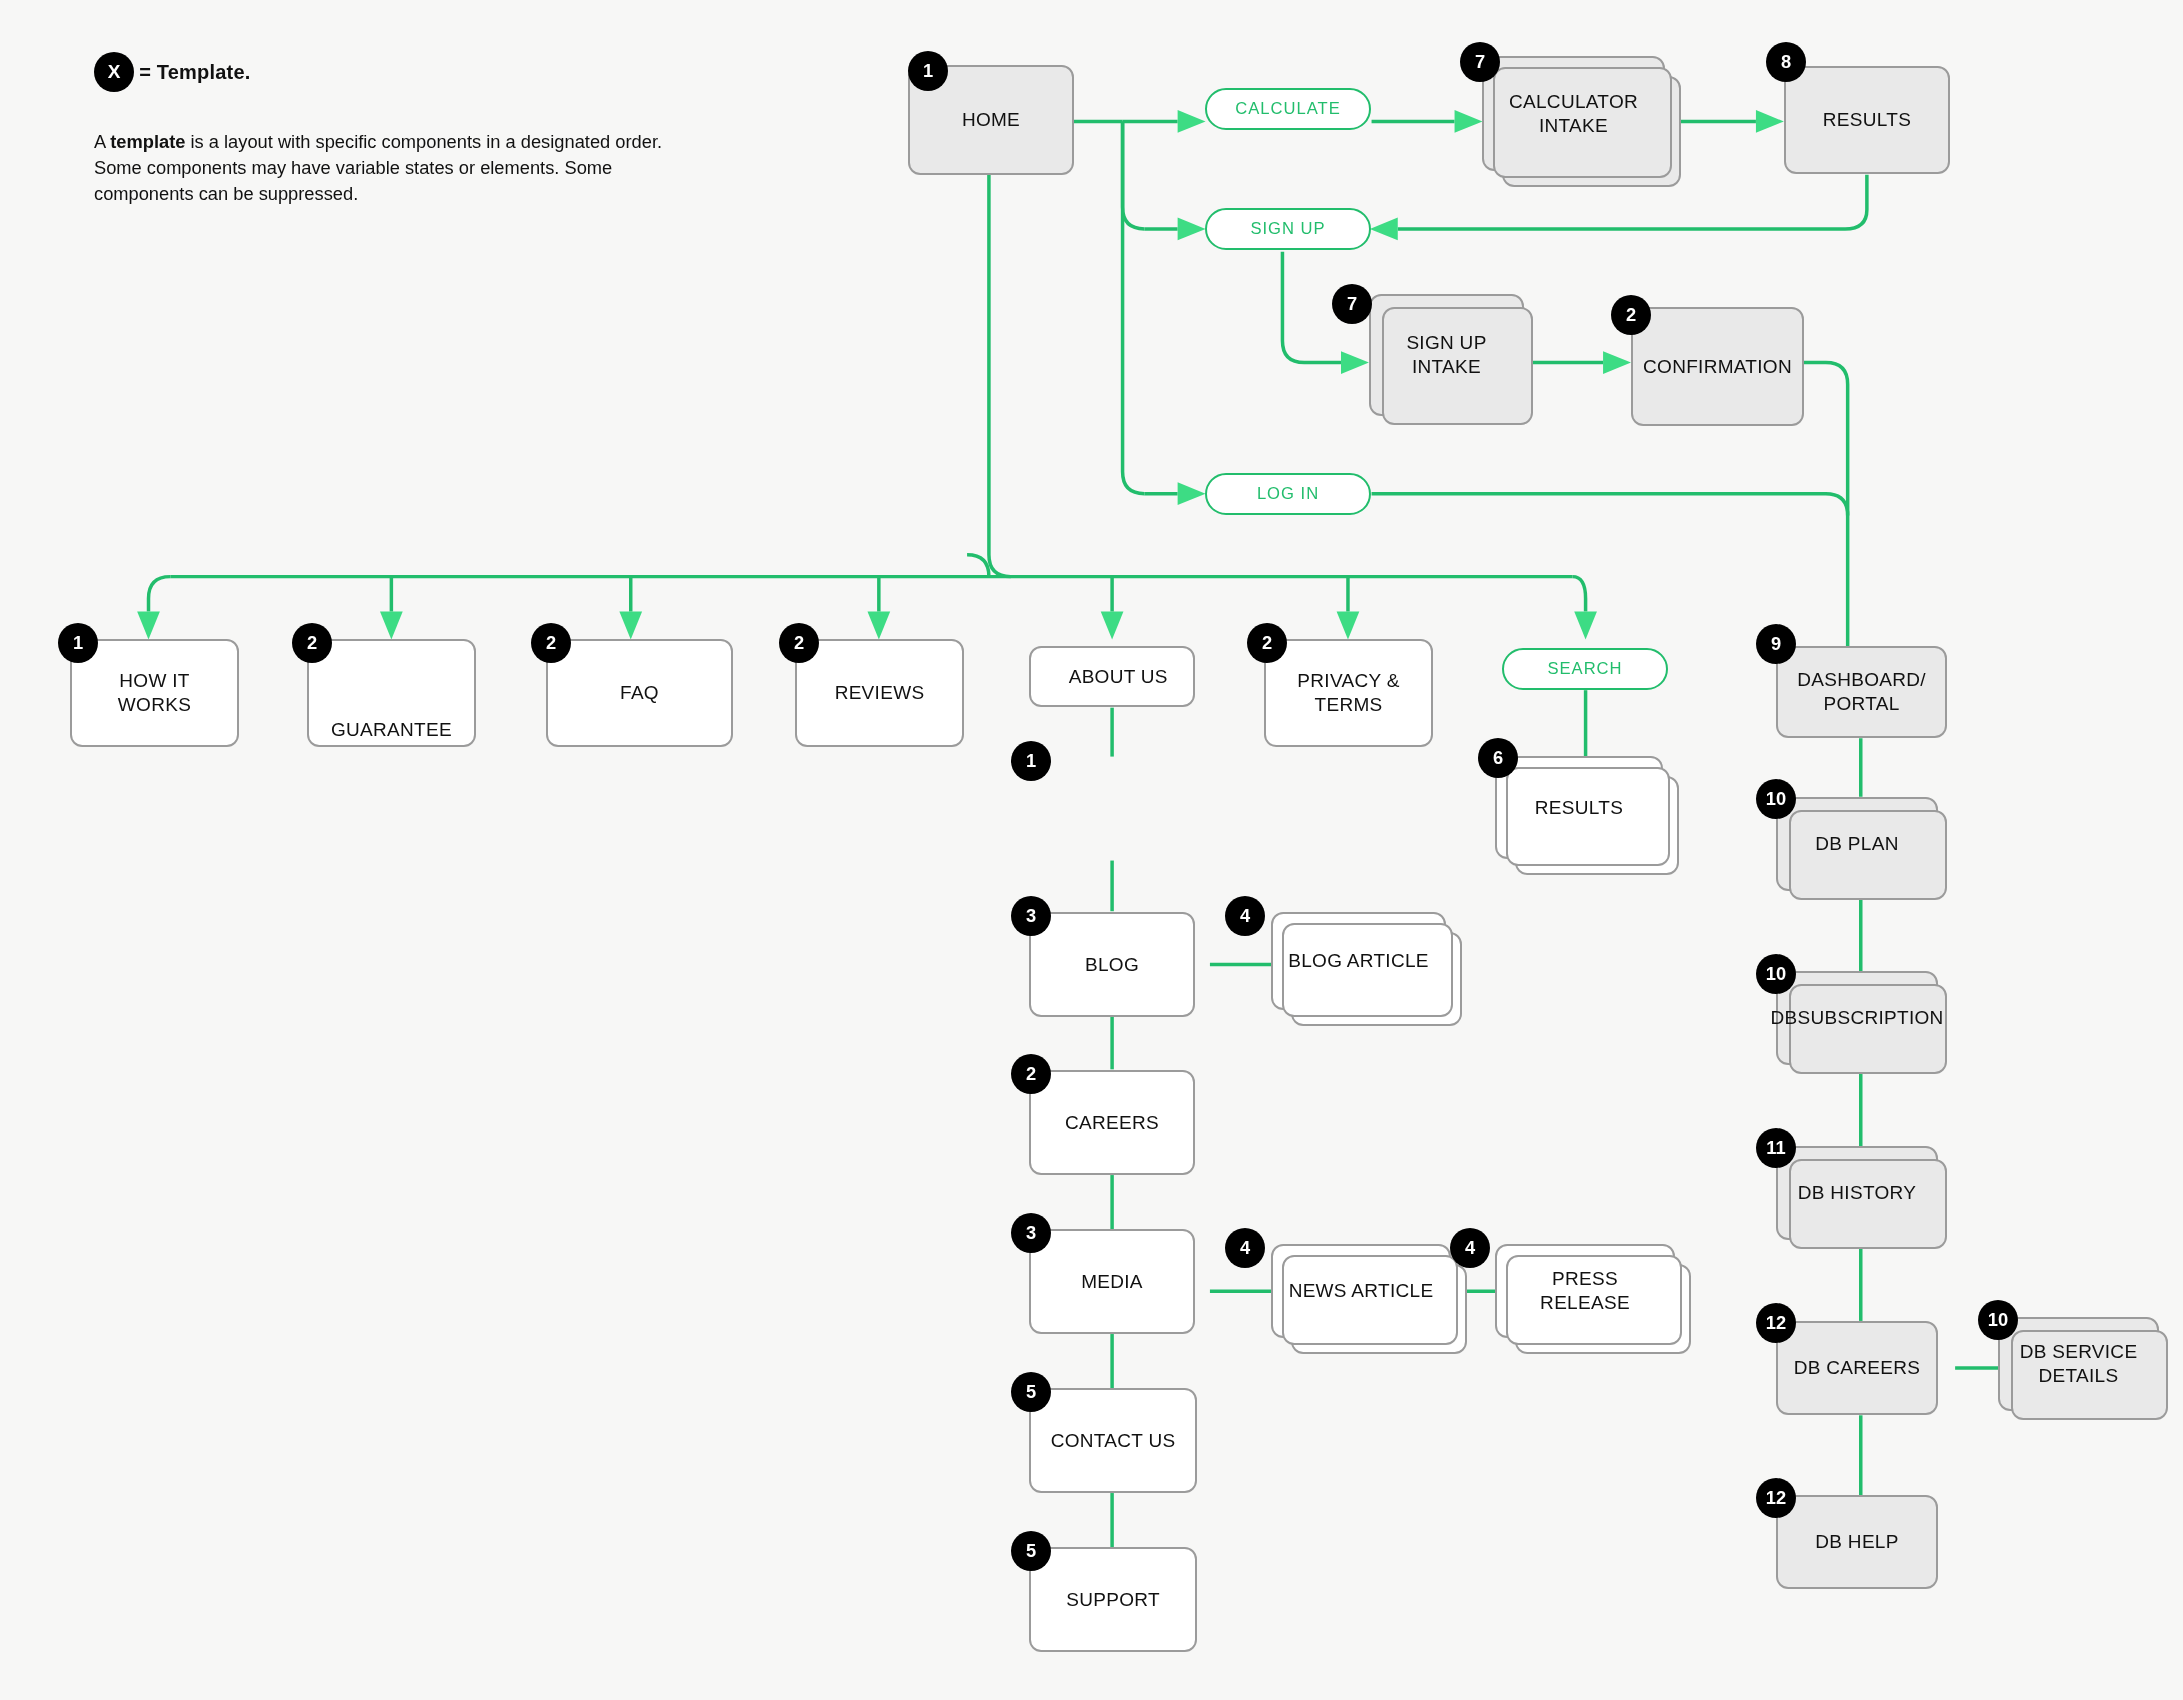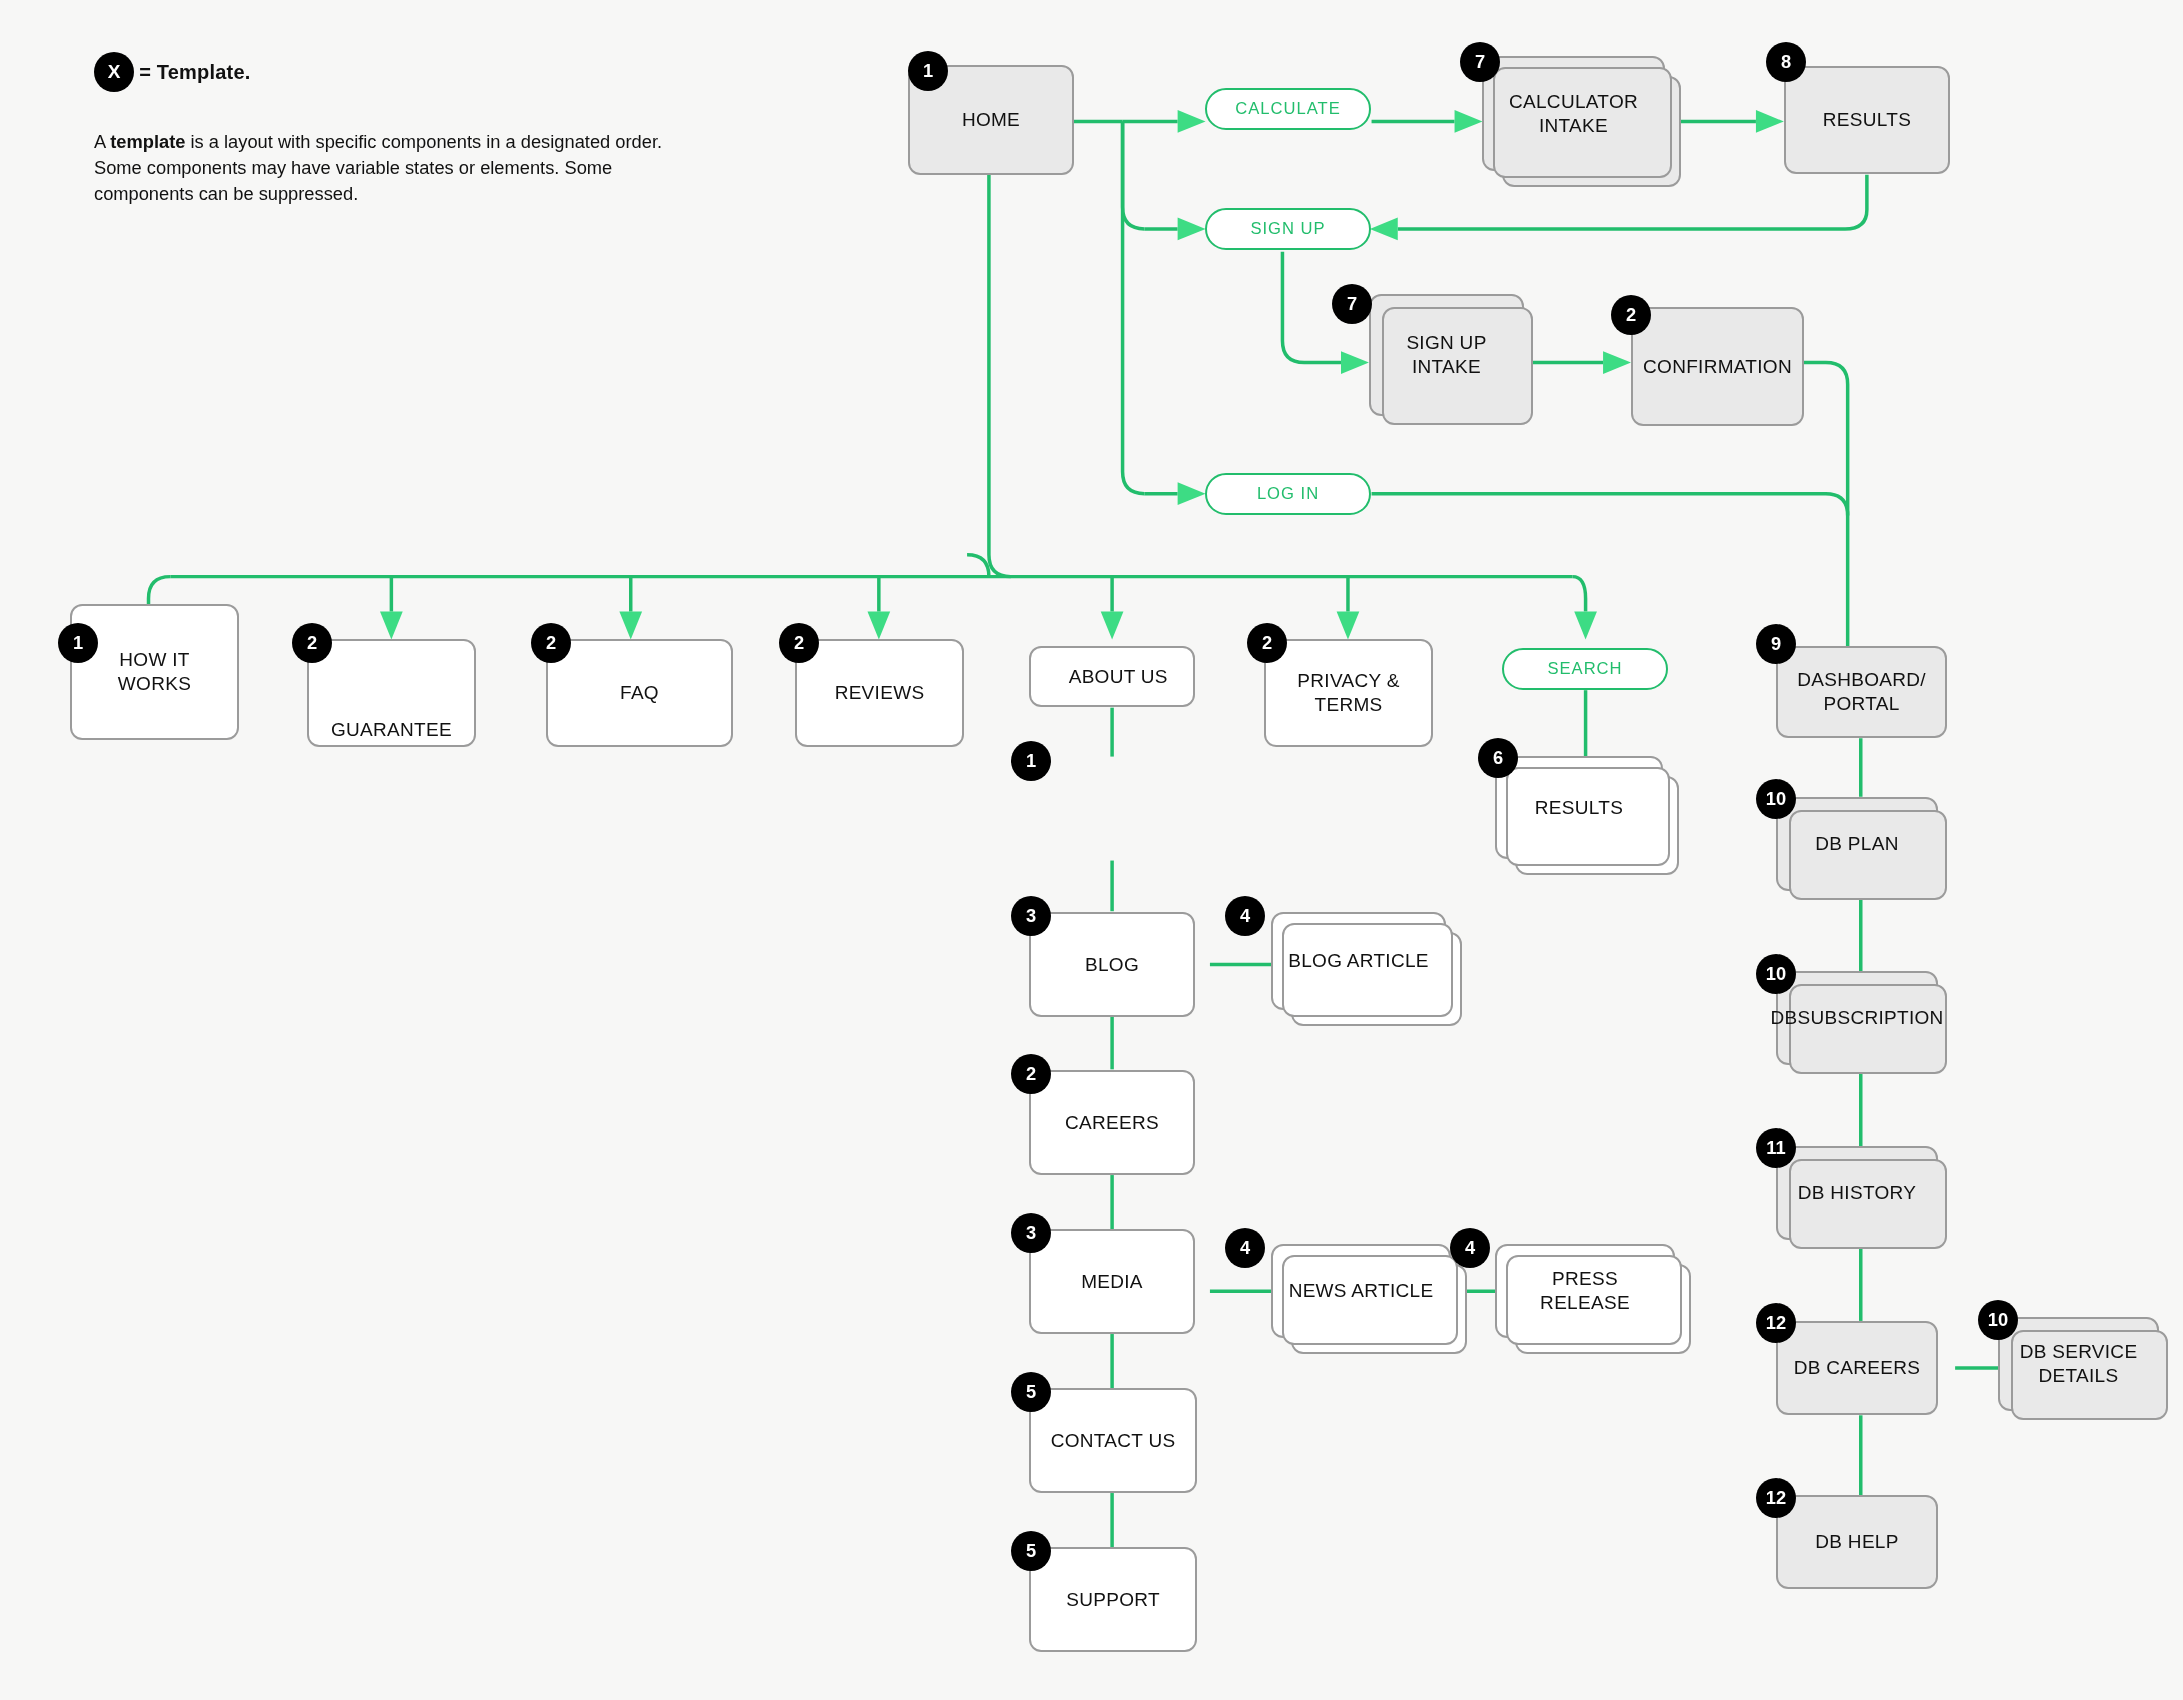--- a/index.html
+++ b/index.html
@@ -197,21 +197,21 @@
 
   <div class="node gray" style="left:1631px;top:307px;width:173px;height:119px;">
     <span>CONFIRMATION</span>
   </div>
   <div class="badge" style="left:1611px;top:295px;">2</div>
 
   <div class="node pill" style="left:1205px;top:473px;width:166px;height:42px;">
     <span>LOG IN</span>
   </div>
 
-  <div class="node white" style="left:70px;top:604px;width:169px;height:136px;">
+  <div class="node white" style="left:70px;top:639px;width:169px;height:108px;">
     <span>HOW IT WORKS</span>
   </div>
   <div class="badge" style="left:58px;top:623px;">1</div>
 
   <div class="node white" style="left:307px;top:639px;width:169px;height:108px;align-items:flex-end;">
     <span>GUARANTEE</span>
   </div>
   <div class="badge" style="left:292px;top:623px;">2</div>
 
   <div class="node white" style="left:546px;top:639px;width:187px;height:108px;">

